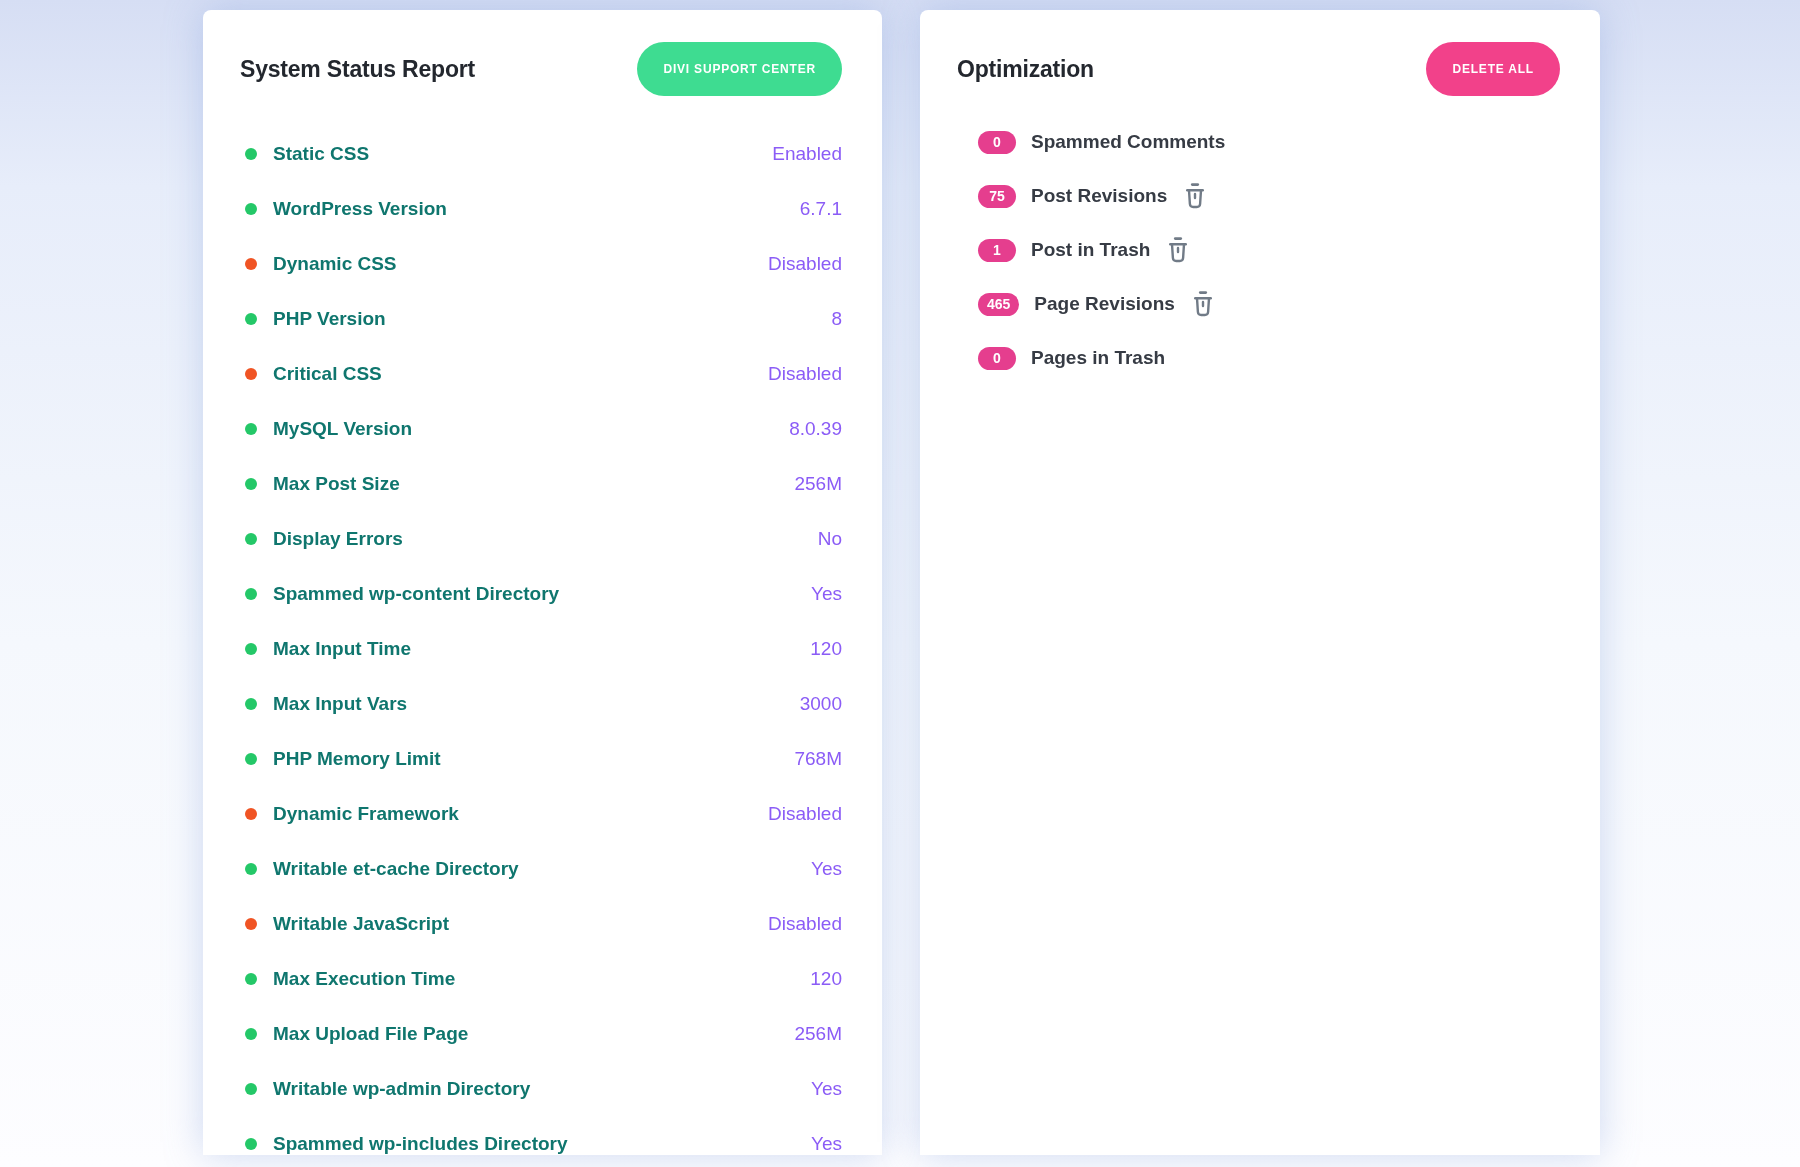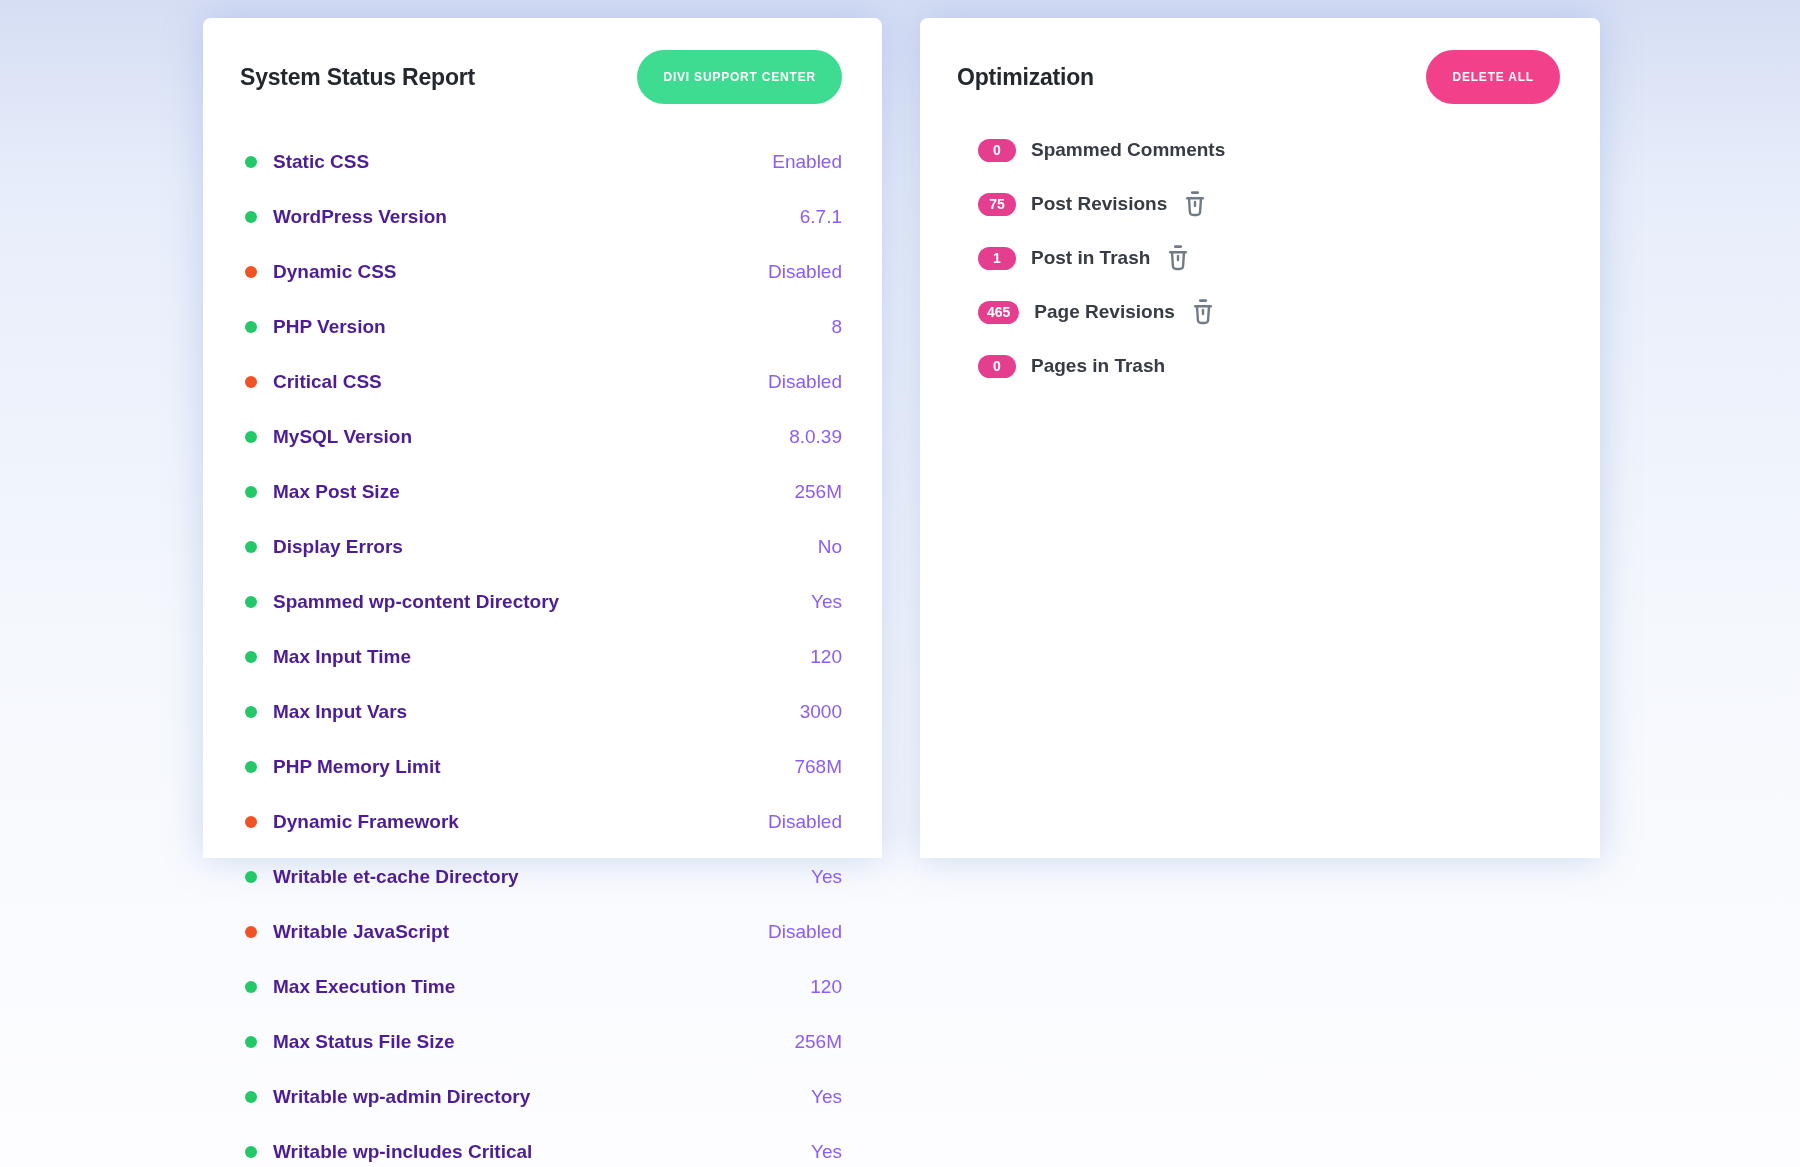--- a/index.html
+++ b/index.html
@@ -6,25 +6,24 @@
   html, body { width: 1800px; height: 1167px; }
   body {
     font-family: "Liberation Sans", sans-serif;
     background: linear-gradient(180deg, #d6def4 0%, #e7edfa 16%, #f5f8fd 55%, #fdfdff 100%);
     overflow: hidden;
     position: relative;
   }
   .card {
     position: absolute;
     top: 10px;
-    height: 840px;
+    height: 1145px;
     background: #ffffff;
     border-radius: 8px 8px 0 0;
     box-shadow: 0 0 38px rgba(118, 148, 216, 0.35);
-    margin-top: 8px;
   }
   .card.left  { left: 203px; width: 679px; }
   .card.right { left: 920px; width: 680px; }
 
   .card-header {
     display: flex;
     align-items: center;
     justify-content: space-between;
     padding: 32px 40px 0 37px;
   }
@@ -62,21 +61,21 @@
     width: 12px; height: 12px;
     border-radius: 50%;
     margin-right: 16px;
     flex: none;
   }
   .dot.ok   { background: var(--dot-ok,   #24c868); }
   .dot.warn { background: var(--dot-warn, #f05424); }
   .s-label {
     font-size: 19px;
     font-weight: 700;
-    color: #4c1d95;
+    color: #0f766e;
   }
   .s-value {
     margin-left: auto;
     font-size: 19px;
     font-weight: 400;
     color: #8b5cf6;
   }
 
   
   .opt-list { margin-top: 19px; }
@@ -217,33 +216,33 @@
   </div>
 
   <div class="status-row">
     <span class="dot ok"></span>
     <span class="s-label">Max Execution Time</span>
     <span class="s-value">120</span>
   </div>
 
   <div class="status-row">
     <span class="dot ok"></span>
-    <span class="s-label">Max Status File Size</span>
+    <span class="s-label">Max Upload File Page</span>
     <span class="s-value">256M</span>
   </div>
 
   <div class="status-row">
     <span class="dot ok"></span>
     <span class="s-label">Writable wp-admin Directory</span>
     <span class="s-value">Yes</span>
   </div>
 
   <div class="status-row">
     <span class="dot ok"></span>
-    <span class="s-label">Writable wp-includes Critical</span>
+    <span class="s-label">Spammed wp-includes Directory</span>
     <span class="s-value">Yes</span>
   </div>
 </div>
 </section>
 
 <section class="card right">
   <div class="card-header">
     <h1 class="card-title">Optimization</h1>
     <button class="pill-btn pink">DELETE ALL</button>
   </div>

